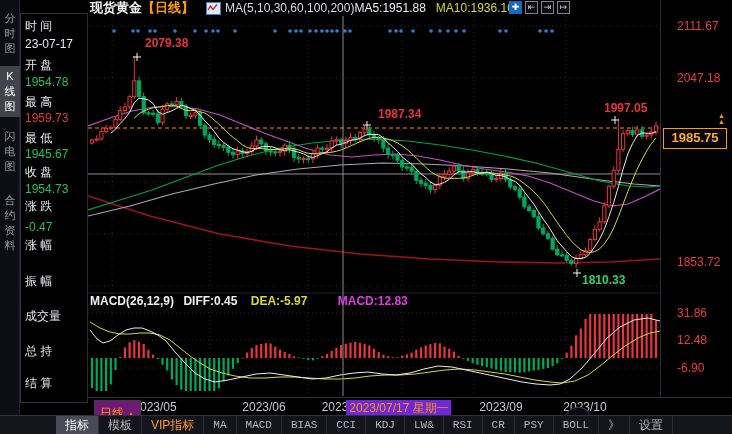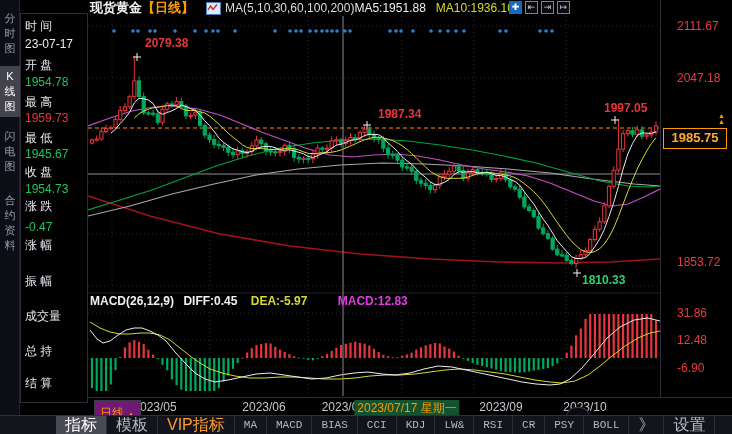--- a/index.html
+++ b/index.html
@@ -34,30 +34,30 @@
   #macd-header .t4{color:#e23be2;margin-left:27px;}
   
   #right-axis{position:absolute;left:660px;top:0;width:72px;height:397px;border-left:1px solid #2e2e3a;box-sizing:border-box;background:#000;}
   .ylab{position:absolute;left:16px;font-size:12px;color:#ea3b42;transform:translateY(-50%);white-space:nowrap;}
   #price-box{position:absolute;left:2px;top:128px;width:62px;height:19px;border:1px solid #ff9a00;color:#ffab2e;font-weight:bold;font-size:13px;text-align:center;line-height:18px;background:#060606;}
   #hline-box{position:absolute;left:2px;top:165px;width:62px;height:18px;border:1px solid #5a5a64;color:#ffb84d;font-size:13px;text-align:center;line-height:17px;background:#000;}
   #up-arrows{position:absolute;left:57px;top:113px;color:#ff9a00;font-size:7px;line-height:6px;white-space:pre-line;text-align:center;}
   
   #xaxis{position:absolute;left:88px;top:397px;width:644px;height:18px;background:#000;border-top:1px solid #2c2c38;box-sizing:border-box;}
   .xlab{position:absolute;top:2px;font-size:12px;color:#c6c6ce;transform:translateX(-50%);white-space:nowrap;}
-  .xlab.hl{color:#ff9a00;background:#14532d;padding:0 3px;margin-left:8px;}
+  .xlab.hl{color:#ff9a00;background:#6d28d9;padding:0 3px;}
   
   #period-popup{position:absolute;left:94px;top:400px;height:18px;padding:4px 5px;border:1px solid #3c3c46;background:#701a75;color:#ff9a00;font-size:12px;line-height:16px;z-index:2;cursor:pointer;white-space:nowrap;}
   #period-popup .tri{font-size:8px;margin-left:3px;}
   
   #notch{position:absolute;left:566px;top:407px;width:22px;height:9px;border:1px solid #3a3a46;border-bottom:none;border-radius:11px 11px 0 0;background:#0a0a10;z-index:4;}
   
   #tabbar{position:absolute;left:0;top:415px;width:732px;height:19px;background:#14141d;border-top:1px solid #30303a;box-sizing:border-box;display:flex;align-items:stretch;z-index:5;}
   #tabbar .spacer{width:56px;flex:none;}
-  .btab{line-height:18px;padding:0 9px;font-size:16px;color:#b8b8c4;border-right:1px solid #2e2e38;cursor:pointer;white-space:nowrap;}
+  .btab{line-height:18px;padding:0 9px;font-size:12px;color:#b8b8c4;border-right:1px solid #2e2e38;cursor:pointer;white-space:nowrap;}
   .btab.mono{font-family:"Liberation Mono","DejaVu Sans Mono",monospace;font-size:11px;}
   .btab.sel{background:#4a4a56;color:#fff;}
   .btab.vip{color:#ff9a2e;}
 </style>
 </head>
 <body>
 
 <div id="app">
   <div id="left-strip">
       <div class="vtab" style="top: 8px;">分

